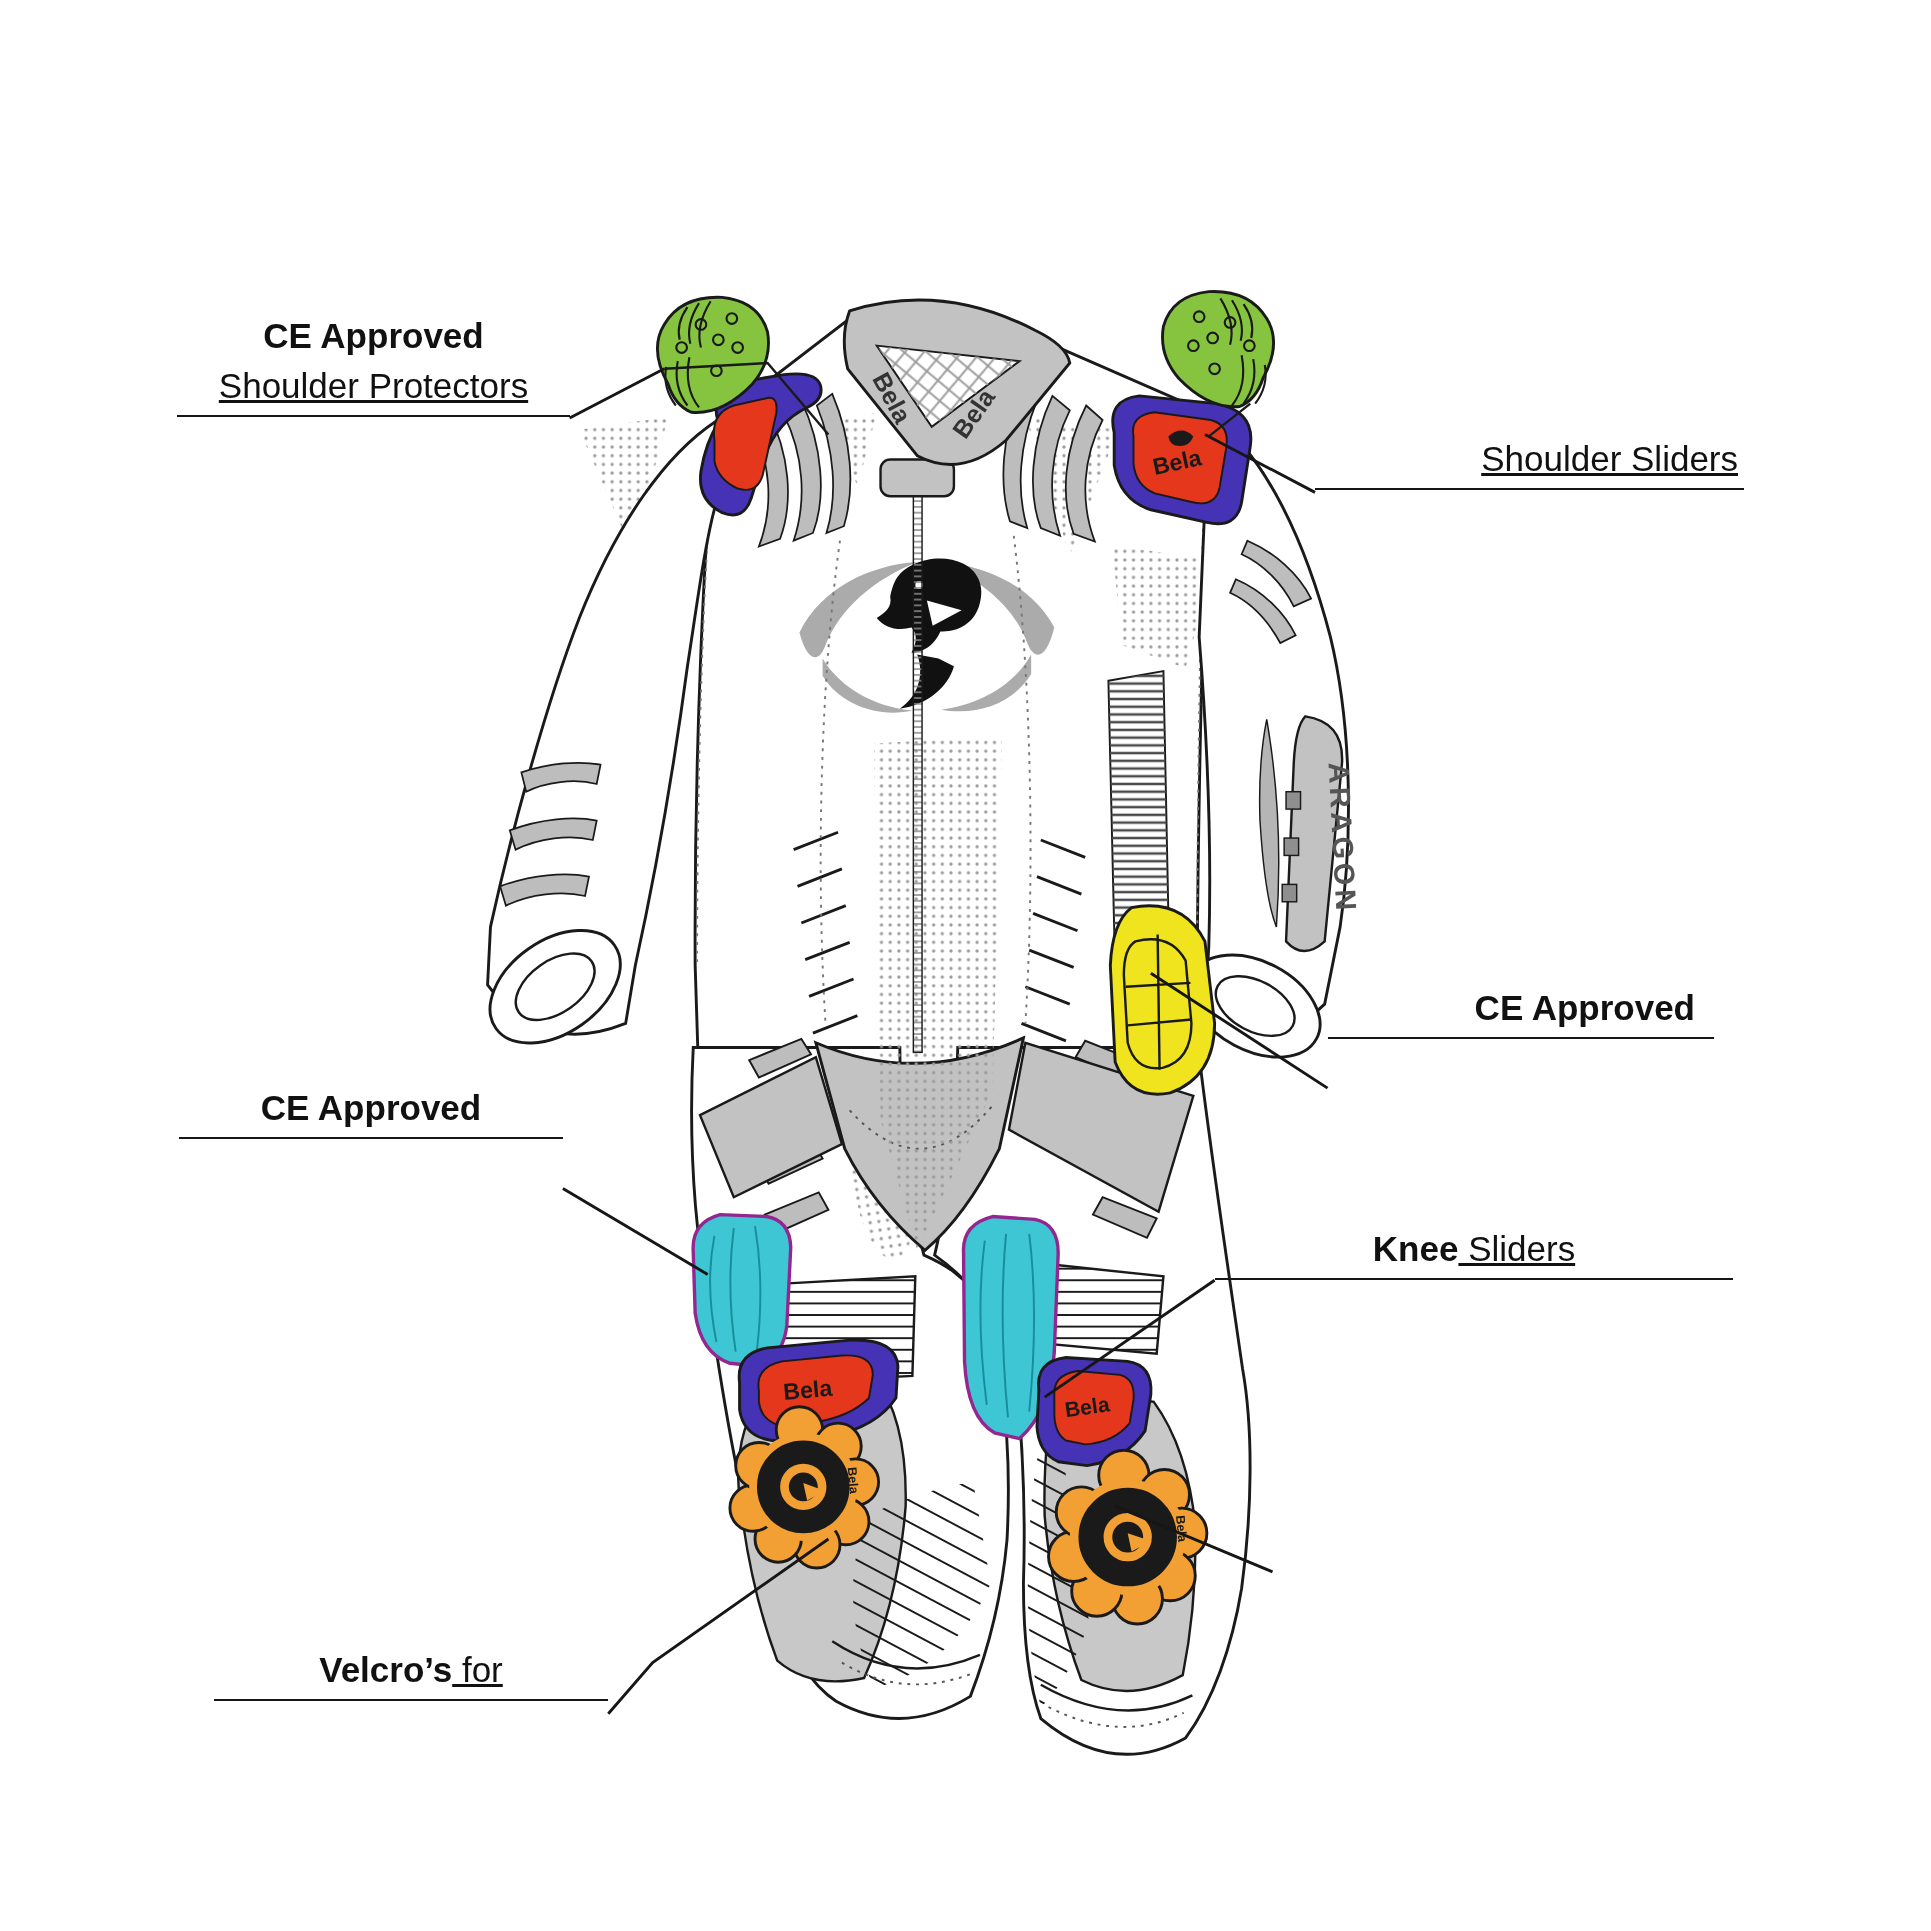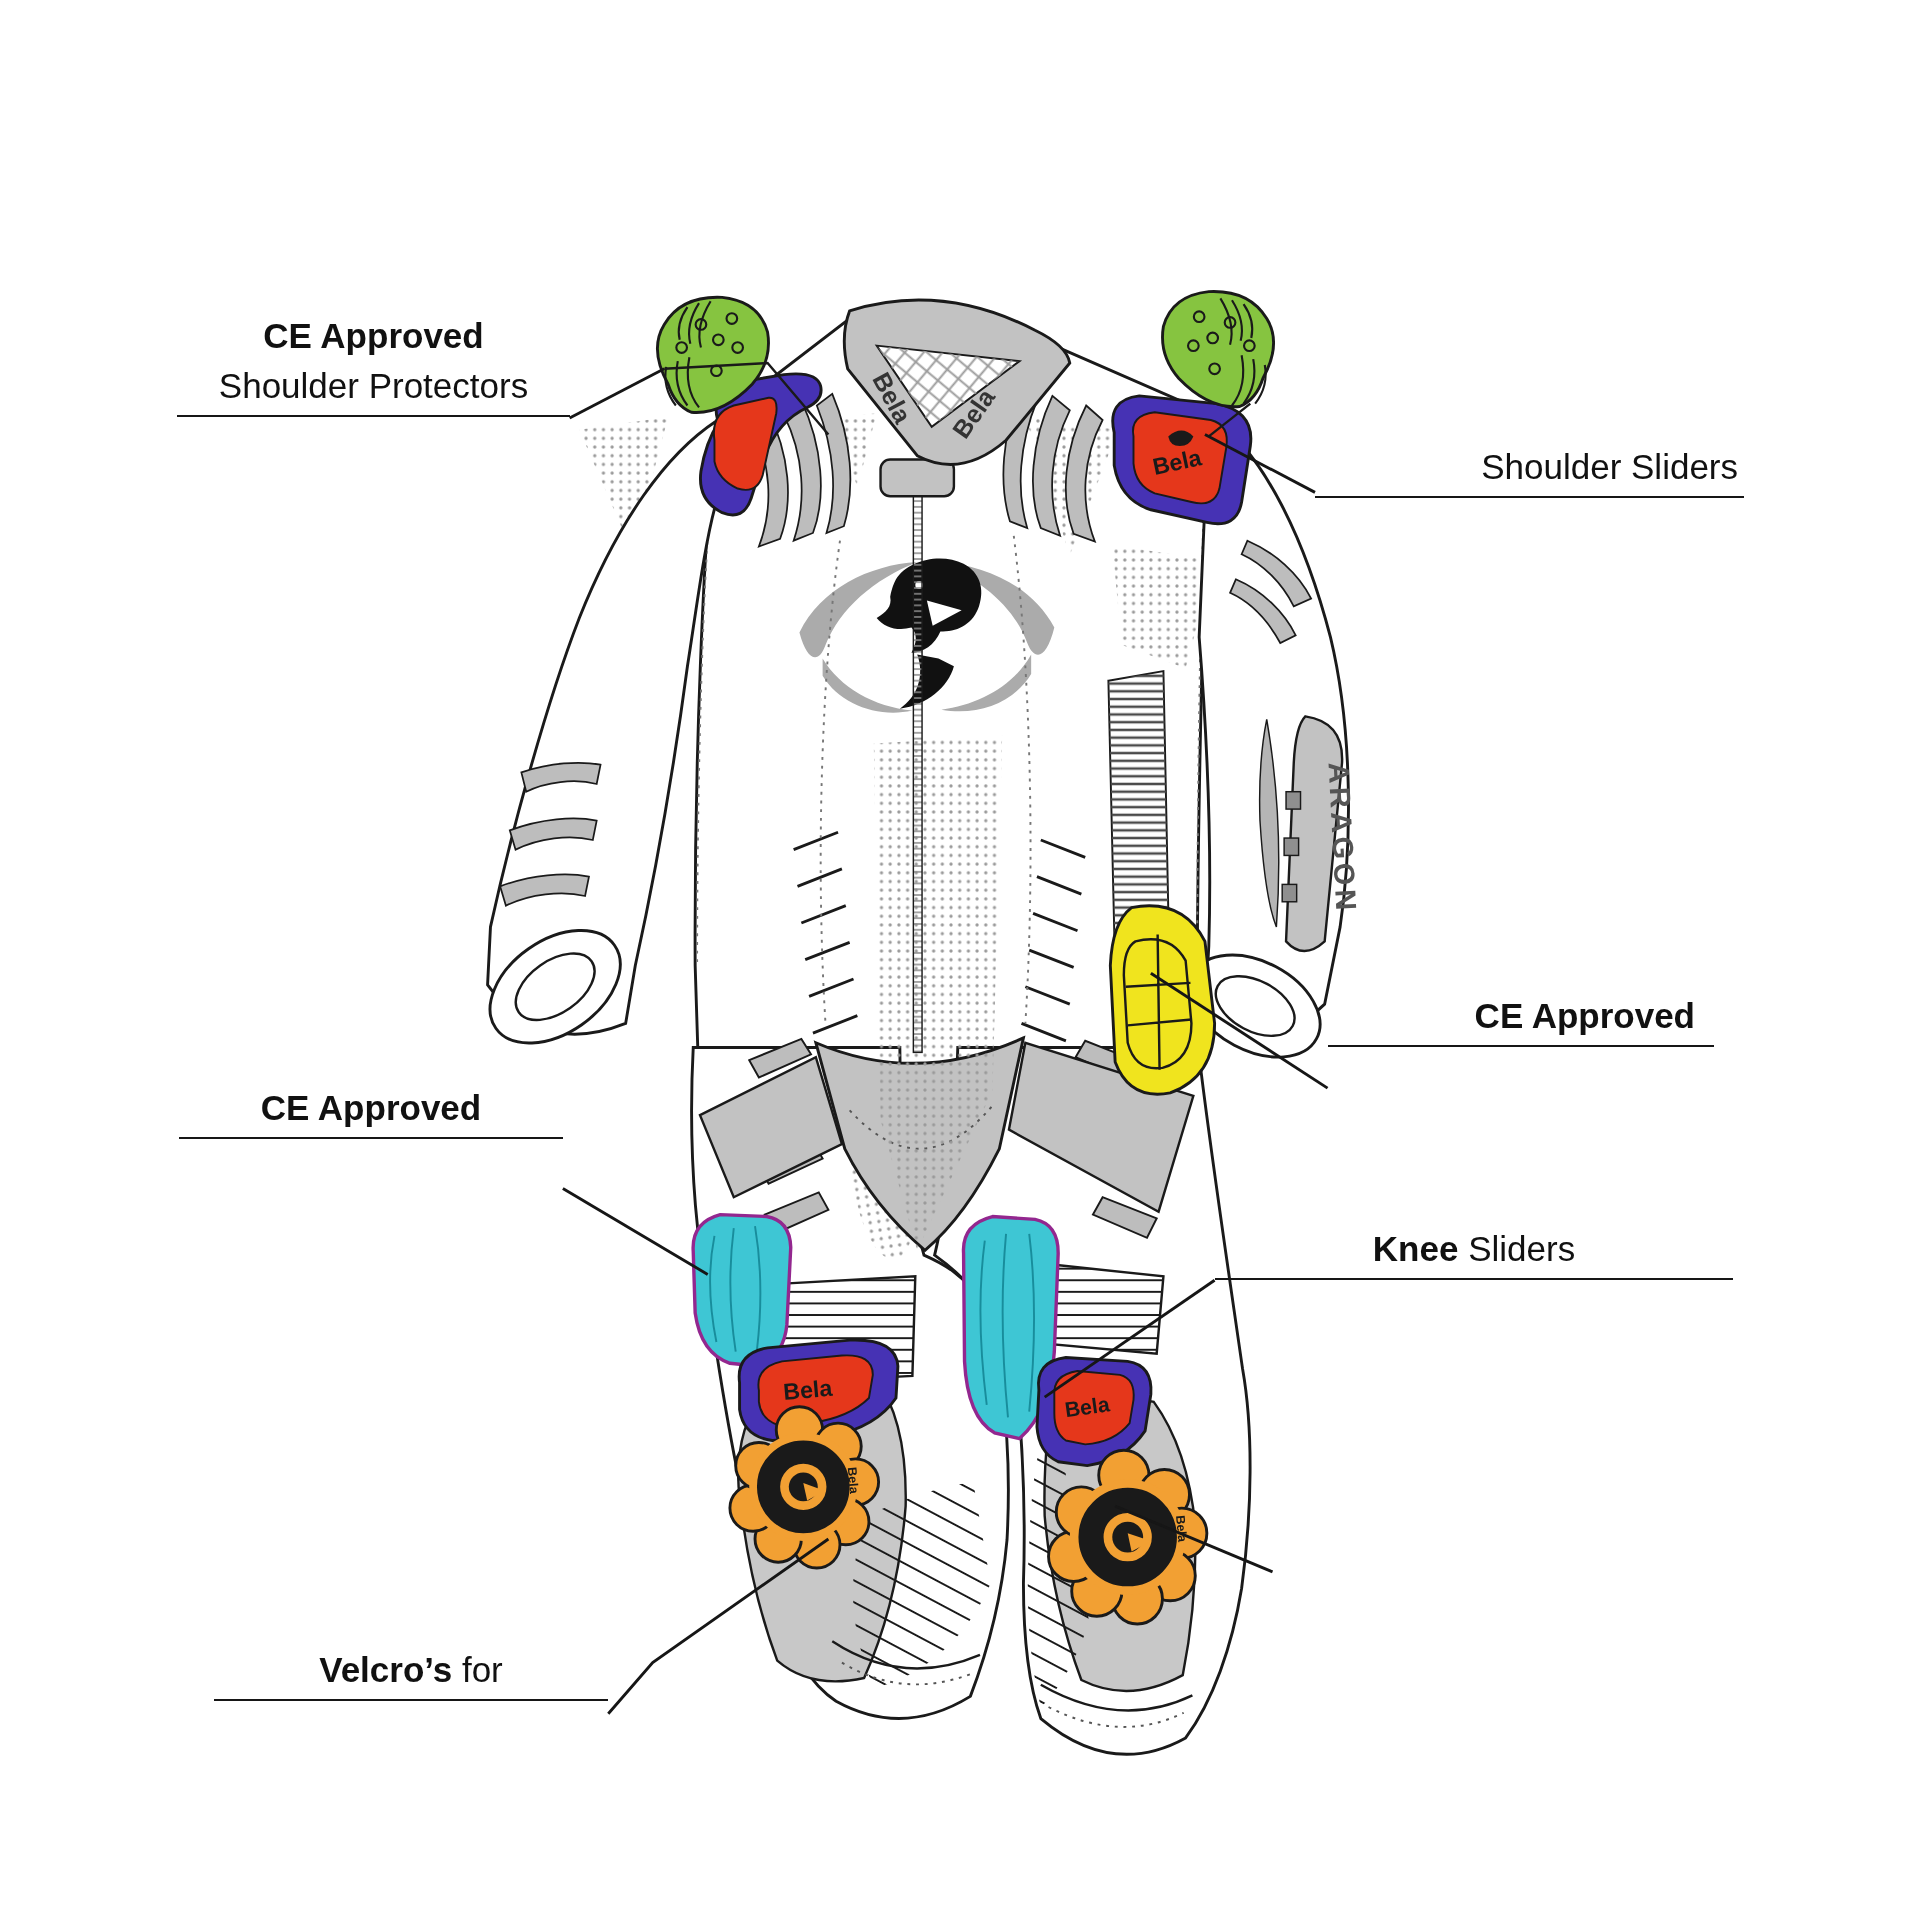--- a/index.html
+++ b/index.html
@@ -2,22 +2,22 @@
 <html><head>
 <meta charset="utf-8">
 <style>
   html,body{margin:0;padding:0;background:#fff;}
   #canvas{position:relative;width:1931px;height:1931px;background:#fff;overflow:hidden;
           font-family:"Liberation Sans", sans-serif;color:#111;}
   svg{position:absolute;left:0;top:0;}
   .callout{position:absolute;text-align:center;border-bottom:2.9px solid #161616;
            font-size:35px;line-height:50px;color:#111;padding-bottom:3.9px;}
   .callout .b{font-weight:700;white-space:pre;}
-  .callout .r{font-weight:400;white-space:pre;}
-  .alignR{text-align:right;margin-top:8px;}
+  .callout .r{font-weight:400;white-space:pre;text-decoration:underline;}
+  .alignR{text-align:right;}
 </style>
 </head>
 <body>
 
 <div id="canvas">
 
 <svg width="1931" height="1931" viewBox="0 0 2000 2000">
   <defs>
     <pattern id="dots" width="9" height="9" patternUnits="userSpaceOnUse">
       <circle cx="4" cy="4" r="1.7" fill="#9a9a9a"></circle>

